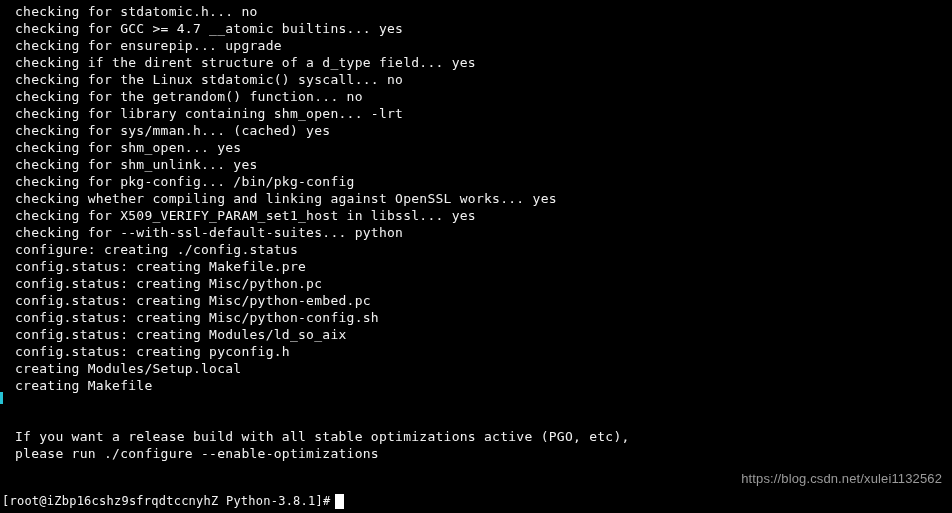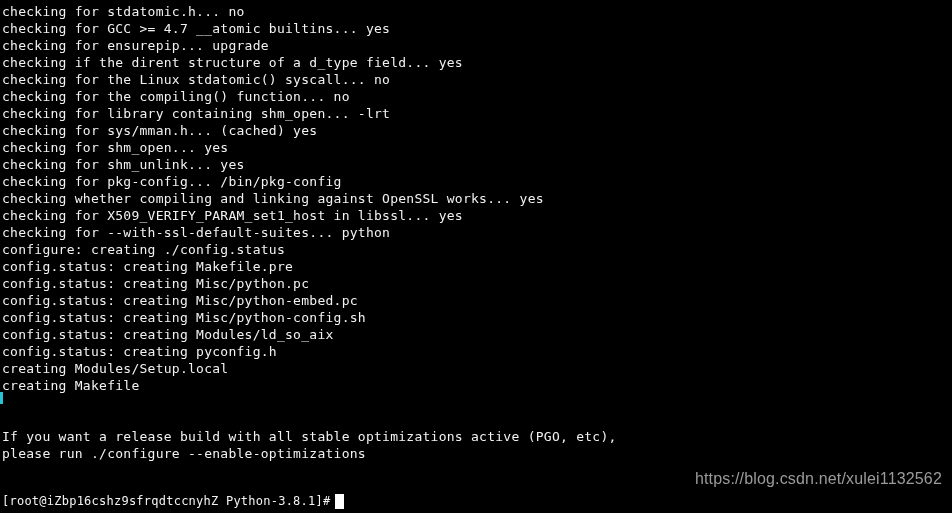--- a/index.html
+++ b/index.html
@@ -24,21 +24,21 @@
     font-size: 13px;
     line-height: 17px;
     box-sizing: border-box;
     overflow: hidden;
   }
   #screen {
     position: absolute;
     left: 0px;
     top: 3px;
     width: 952px;
-    padding-left: 2px;
+    padding-left: 15px;
     box-sizing: border-box;
   }
   .tline {
     height: 17px;
     line-height: 17px;
     white-space: pre;
     font-family: "DejaVu Sans Mono", "Liberation Mono", monospace;
     font-size: 13px;
     letter-spacing: 0.02em;
     color: #f2f2f2;
@@ -79,38 +79,38 @@
     background: #ffffff;
     margin-left: 5px;
     vertical-align: middle;
   }
   #watermark {
     position: absolute;
     right: 10px;
     bottom: 26px;
     color: #9a9a9a;
     font-family: "Liberation Sans", sans-serif;
-    font-size: 16px;
+    font-size: 13px;
     letter-spacing: 0.01em;
     white-space: pre;
     text-align: right;
   }
 </style>
 </head>
 <body>
 
 <div id="terminal" style="background: rgb(0, 0, 0); color: rgb(242, 242, 242);">
 
   <div id="screen">
       <div class="tline">checking for stdatomic.h... no</div>
       <div class="tline">checking for GCC &gt;= 4.7 __atomic builtins... yes</div>
       <div class="tline">checking for ensurepip... upgrade</div>
       <div class="tline">checking if the dirent structure of a d_type field... yes</div>
       <div class="tline">checking for the Linux stdatomic() syscall... no</div>
-      <div class="tline">checking for the compiling() function... no</div>
+      <div class="tline">checking for the getrandom() function... no</div>
       <div class="tline">checking for library containing shm_open... -lrt</div>
       <div class="tline">checking for sys/mman.h... (cached) yes</div>
       <div class="tline">checking for shm_open... yes</div>
       <div class="tline">checking for shm_unlink... yes</div>
       <div class="tline">checking for pkg-config... /bin/pkg-config</div>
       <div class="tline">checking whether compiling and linking against OpenSSL works... yes</div>
       <div class="tline">checking for X509_VERIFY_PARAM_set1_host in libssl... yes</div>
       <div class="tline">checking for --with-ssl-default-suites... python</div>
       <div class="tline">configure: creating ./config.status</div>
       <div class="tline">config.status: creating Makefile.pre</div>

